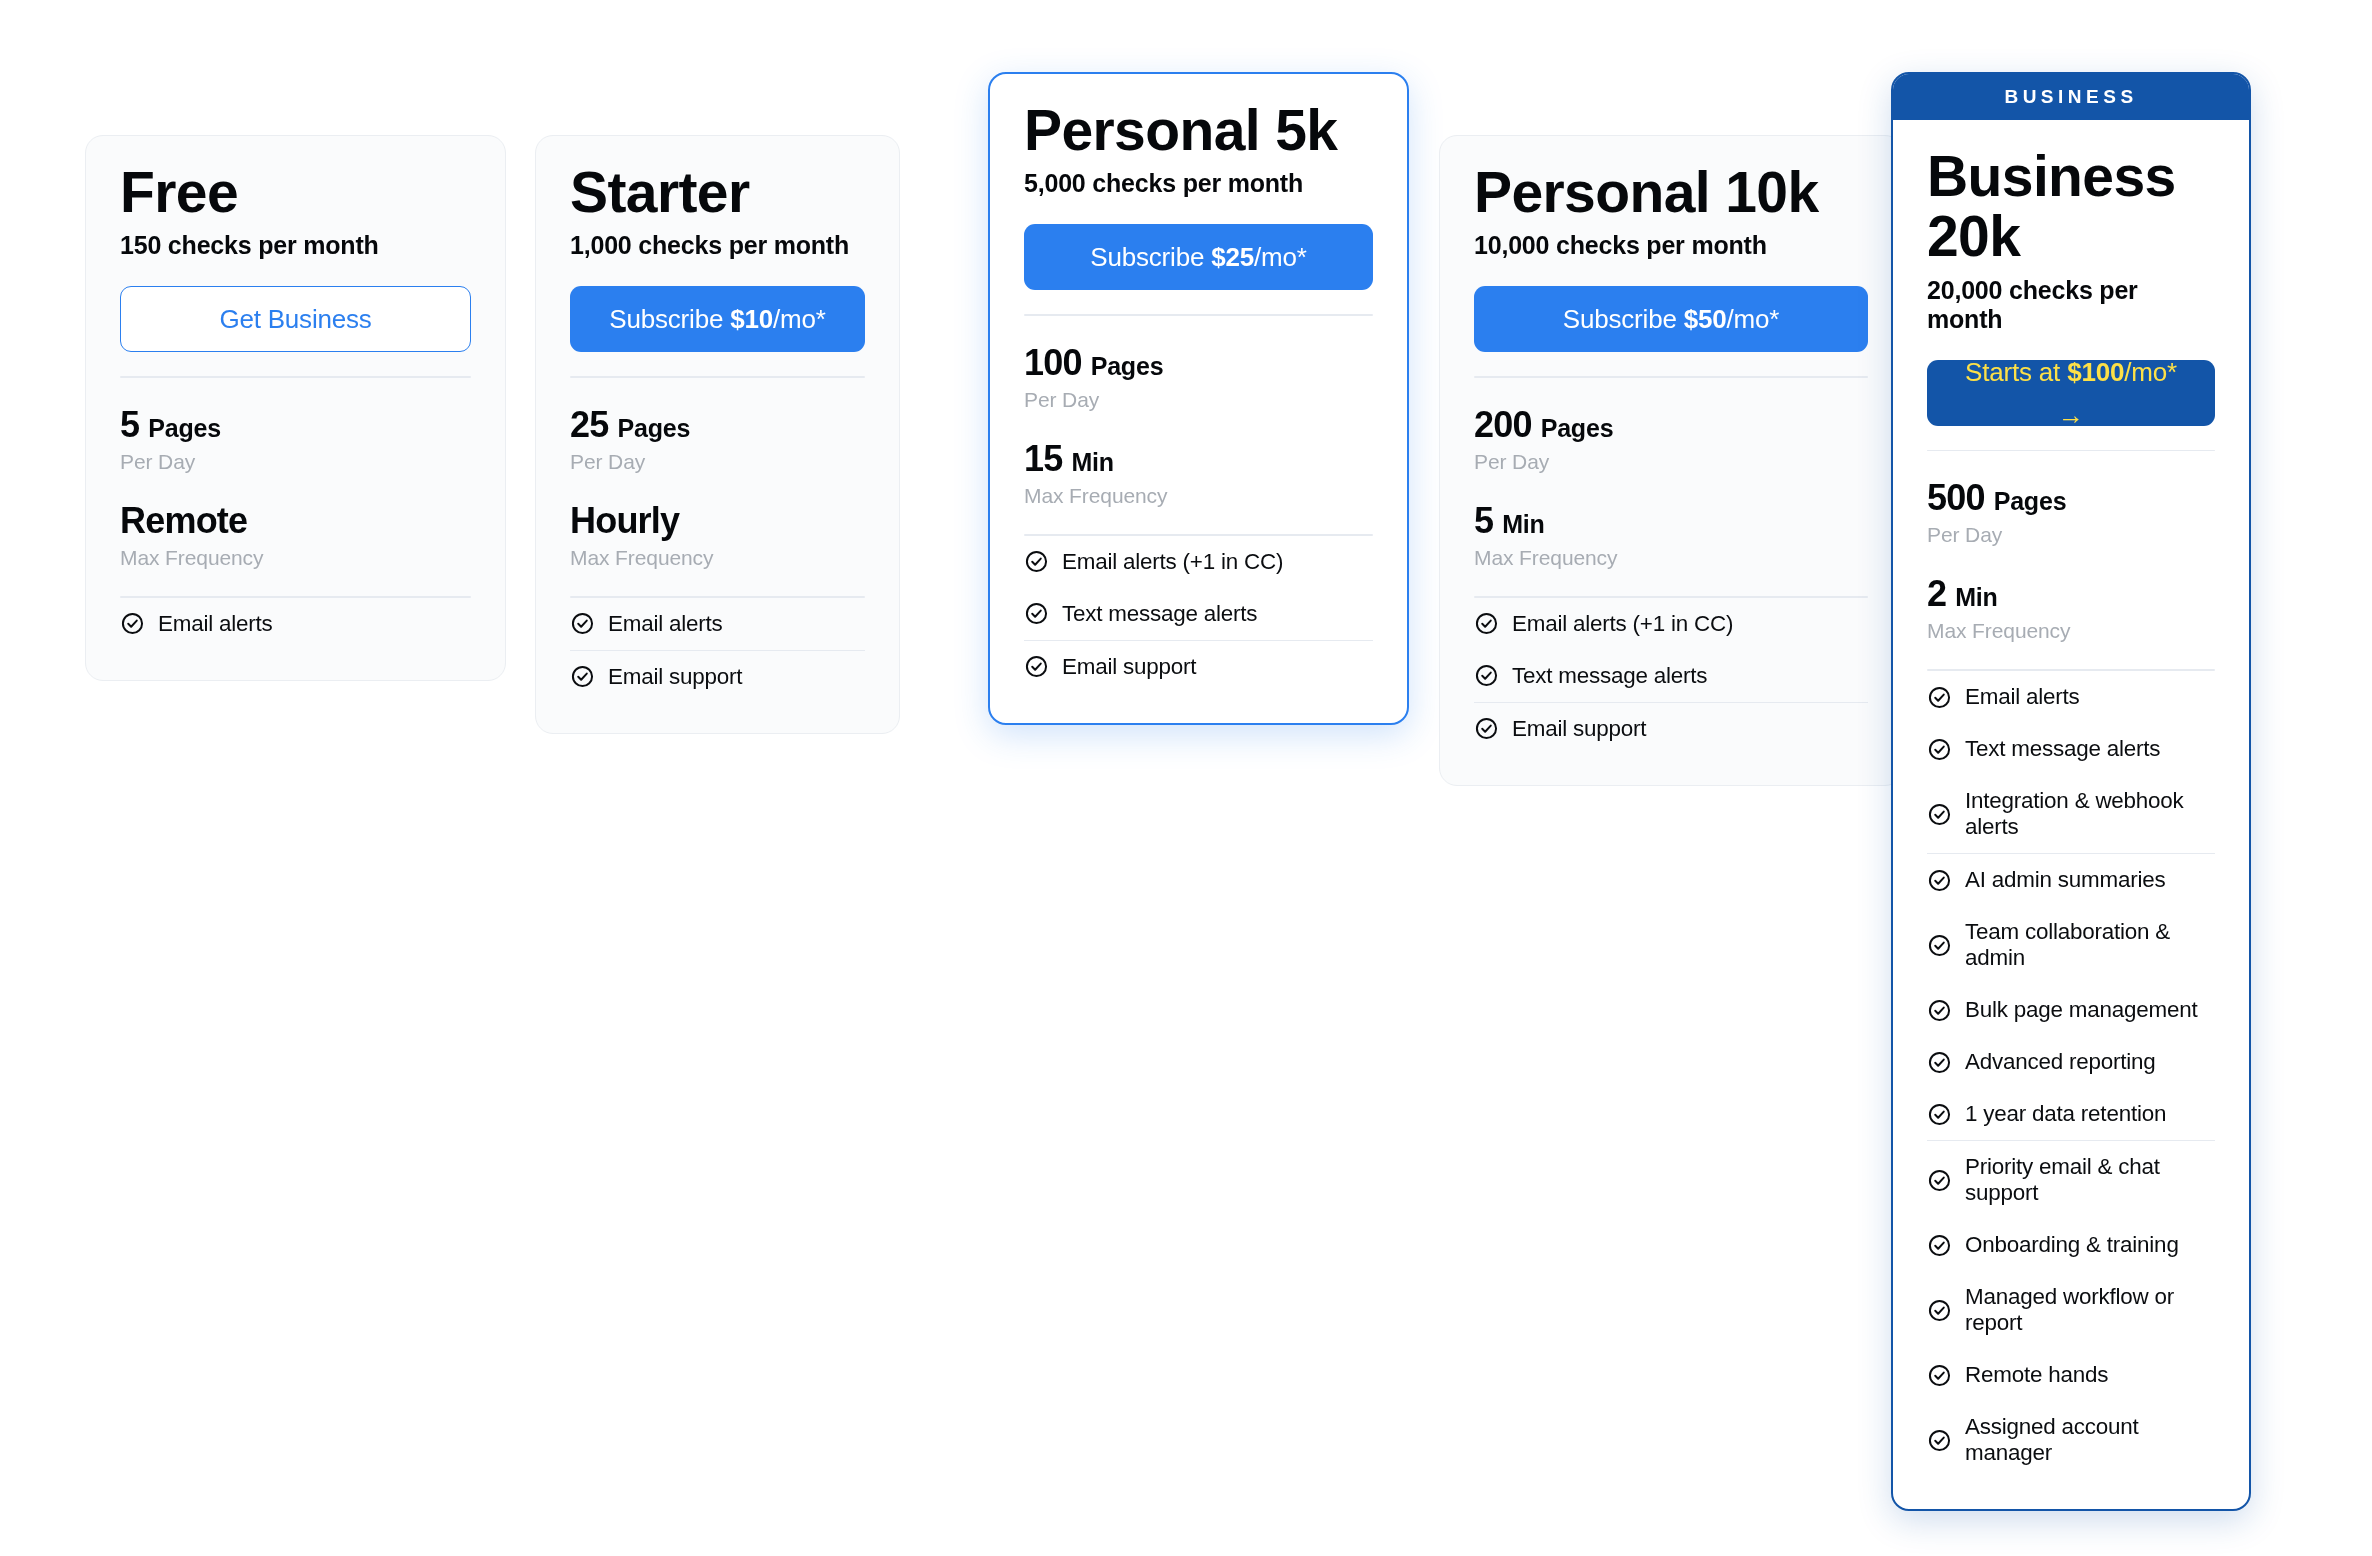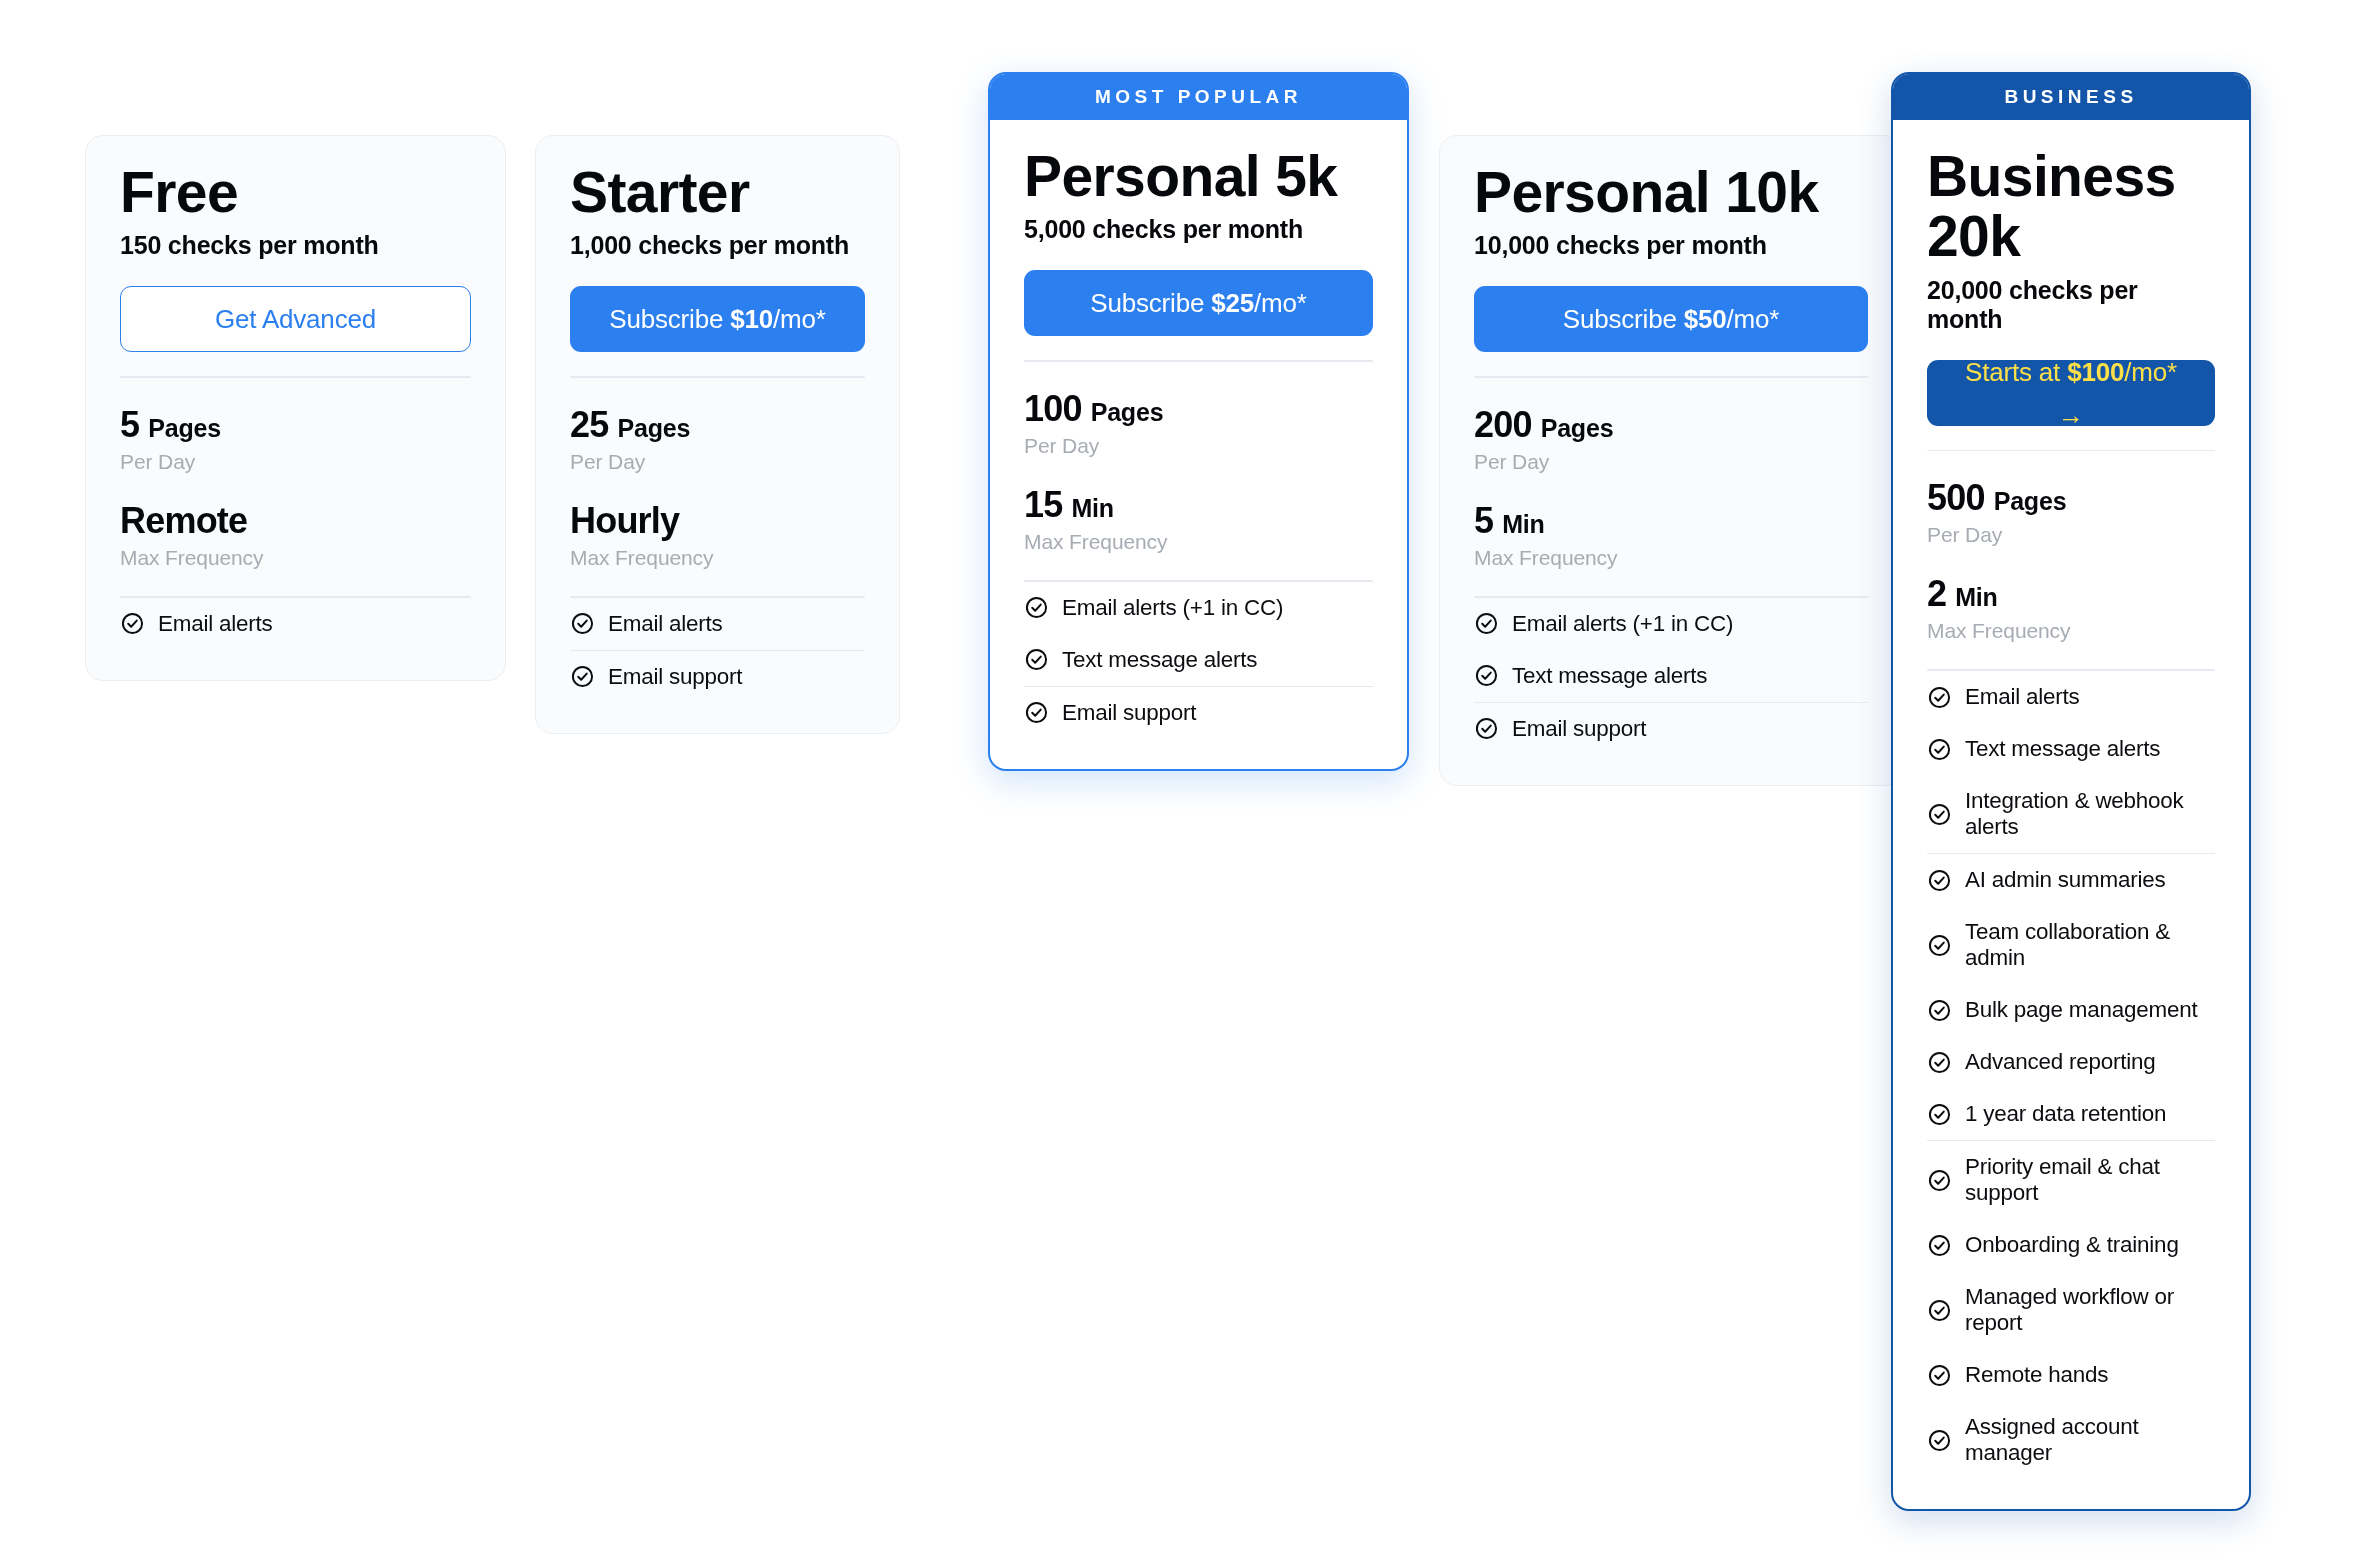--- a/index.html
+++ b/index.html
@@ -108,21 +108,21 @@
 </head>
 <body>
 
 <div class="board">
 
 <div class="card" style="left: 85px; top: 135px; width: 421px;">
       <div class="body">
         <div class="plan-title">Free</div>
         <div class="plan-sub">150 checks per month</div>
         <button class="cta outline">
-          <span><span class="lead">Get Advanced</span><span class="price"></span><span class="tail"></span><span class="star"></span></span>
+          <span><span class="lead">Get Business</span><span class="price"></span><span class="tail"></span><span class="star"></span></span>
         </button>
         <div class="rule"></div>
         <div class="stat">
           <div class="row">
             <span class="val">5</span>
             <span class="unit">Pages</span>
           </div>
           <div class="cap">Per Day</div>
         </div>
         <div class="stat">
@@ -189,21 +189,20 @@
                   <path d="M7.9 12.3l2.8 2.8 5.4-5.9"></path>
                 </svg>
               </span>
               <span>Email support</span>
             </div>
           </div>
         </div>
       </div>
     </div>
     <div class="card featured" style="left: 988px; top: 72px; width: 421px;">
-      <div class="banner popular">MOST POPULAR</div>
       <div class="body">
         <div class="plan-title">Personal 5k</div>
         <div class="plan-sub">5,000 checks per month</div>
         <button class="cta solid">
           <span><span class="lead">Subscribe </span><span class="price">$25</span><span class="tail">/mo</span><span class="star">*</span></span>
         </button>
         <div class="rule"></div>
         <div class="stat">
           <div class="row">
             <span class="val">100</span>

